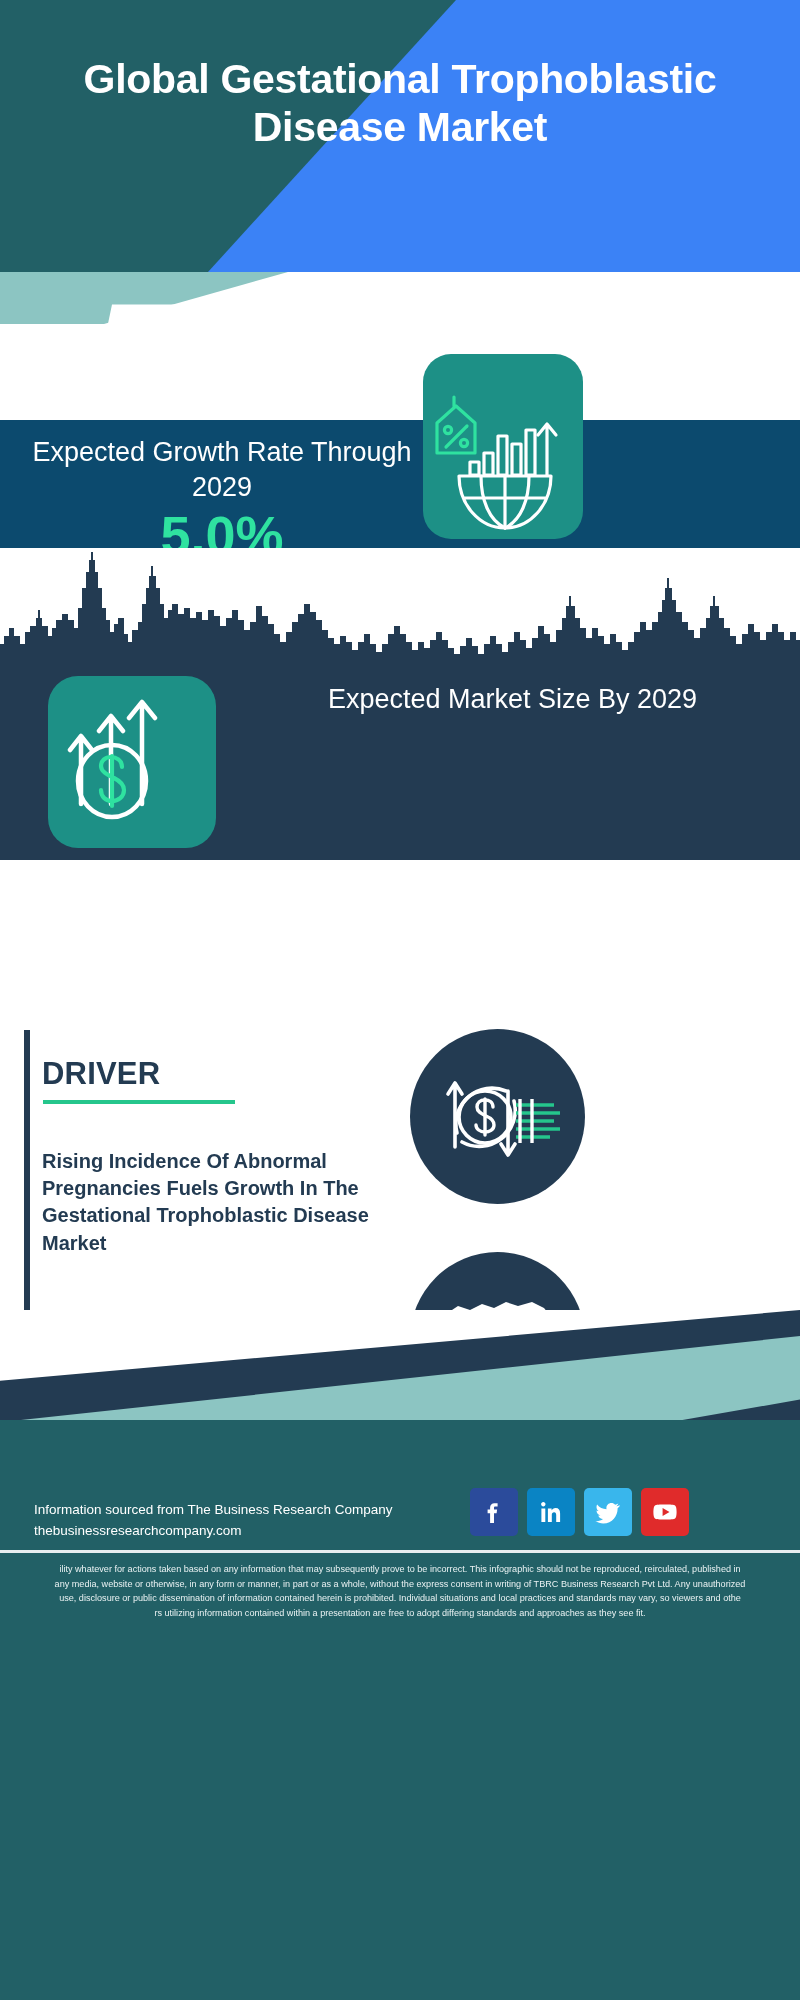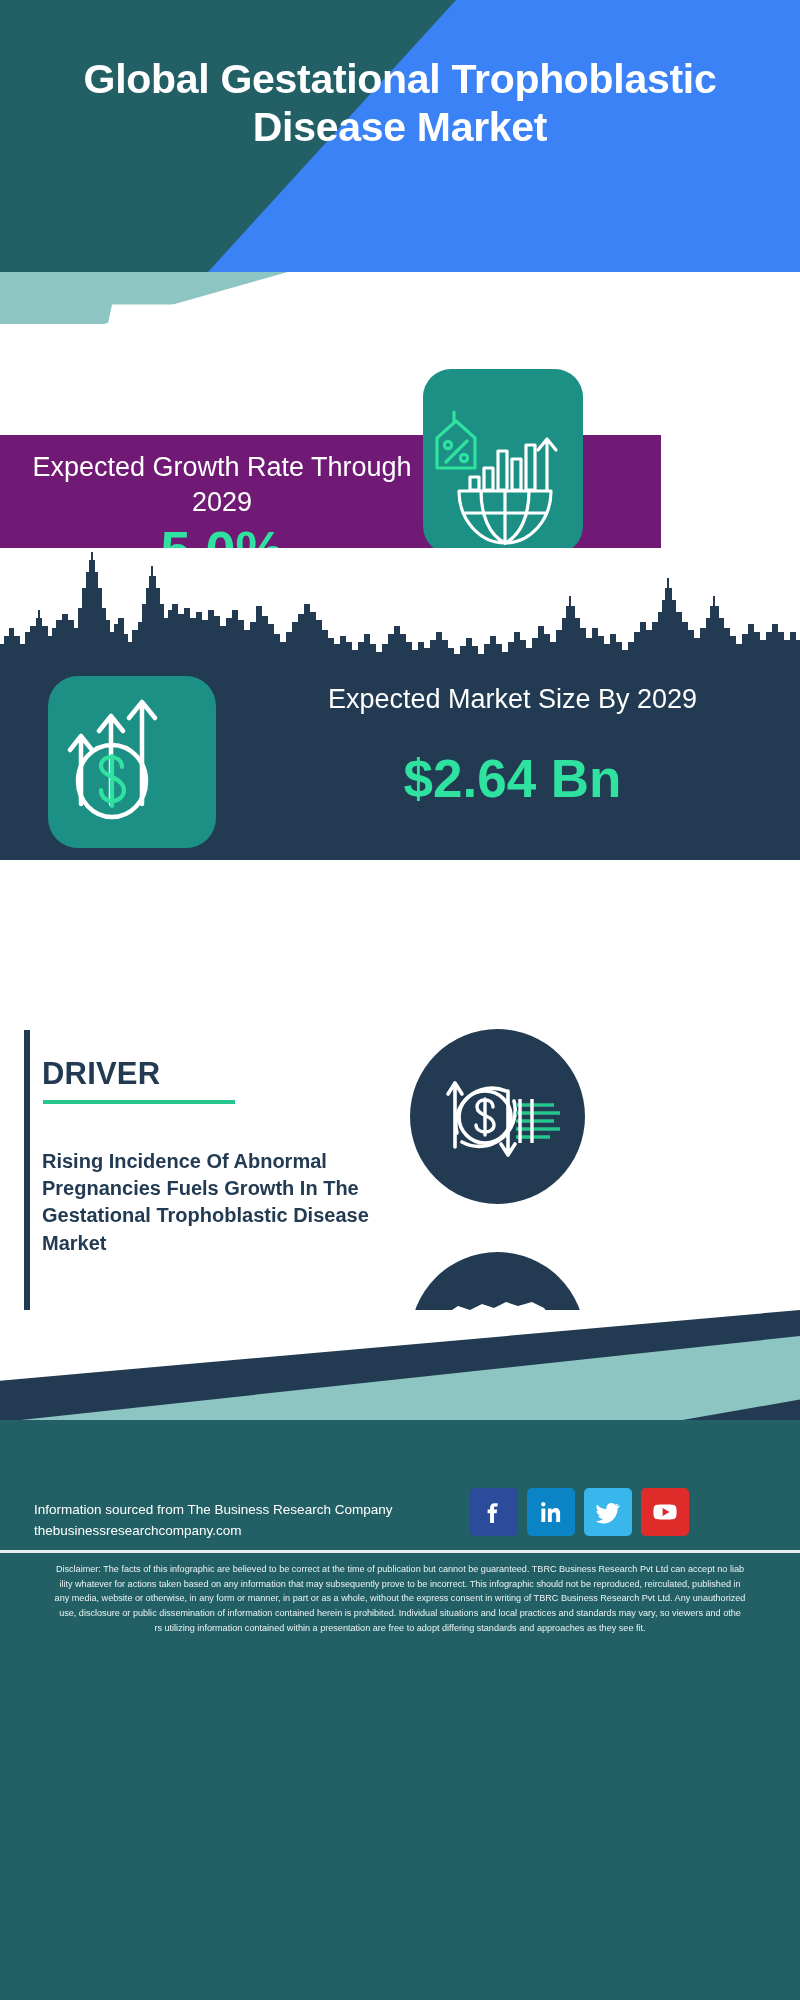--- a/index.html
+++ b/index.html
@@ -41,22 +41,22 @@
     clip-path: polygon(0 0, 36% 0, 13% 100%, 0 100%);
   }
   .whiteband {
     position:absolute; left:0; top:272px; width:800px; height:148px;
     background:#ffffff;
     clip-path: polygon(11% 100%, 100% 100%, 100% 22%, 14% 22%);
   }
 
   
   .growth {
-    position:absolute; left:0; top:435px; width:661px; height:128px;
-    background:#701a75;
+    position:absolute; left:0; top:420px; width:800px; height:128px;
+    background:#0c4a6e;
   }
   .growth-label {
     position:absolute; left:32px; top:15px; width:380px;
     text-align:center; color:#ffffff;
     font-size:27px; line-height:1.3;
   }
   .growth-value {
     position:absolute; left:32px; top:88px; width:380px;
     text-align:center; color:#2fe2a0;
     font-size:54px; font-weight:bold; line-height:1;
@@ -241,21 +241,20 @@
           <ellipse cx="64" cy="105" rx="34" ry="36"></ellipse>
         </g>
         <g fill="none" stroke="#2fe2a0" stroke-width="4.2" stroke-linecap="round">
           <path d="M64 80 V130"></path>
           <path d="M74 91 C74 84 68 81 63 81 C57 81 53 85 53 90 C53 96 60 99 66 102 C72 105 76 108 76 114 C76 121 70 125 64 125 C58 125 53 121 53 114"></path>
         </g>
       </svg>
     </div>
 
     <div class="market-label">Expected Market Size By 2029</div>
-    <div class="market-value">$2.64 Bn</div>
   </div>
 
   <div class="insights"></div>
 
   <div class="vbar" id="blk1-bar"></div>
   <div class="bhead" id="blk1-head">DRIVER</div>
   <div class="bunder" id="blk1-under"></div>
   <div class="btext" id="blk1-text">Rising Incidence Of Abnormal Pregnancies Fuels Growth In The Gestational Trophoblastic Disease Market</div>
   <div class="circle" id="blk1-circ">
     <svg width="175" height="175" viewBox="0 0 175 175" aria-hidden="true">
@@ -324,21 +323,20 @@
       <a class="soc yt">
         <svg width="28" height="28" viewBox="0 0 28 28" aria-hidden="true">
           <path fill="#ffffff" d="M25.1 9.2c-.3-1.1-1.1-2-2.2-2.3C20.9 6.4 14 6.4 14 6.4s-6.9 0-8.9.5c-1.1.3-1.9 1.2-2.2 2.3C2.4 11.2 2.4 14 2.4 14s0 2.8.5 4.8c.3 1.1 1.1 2 2.2 2.3 2 .5 8.9.5 8.9.5s6.9 0 8.9-.5c1.1-.3 1.9-1.2 2.2-2.3.5-2 .5-4.8.5-4.8s0-2.8-.5-4.8zM11.6 18.1V9.9l6.9 4.1-6.9 4.1z"></path>
         </svg>
       </a>
     </div>
 
     <div class="rule"></div>
 
     <div class="disclaimer">
-      <span class="dline">Disclaimer: The facts of this infographic are believed to be correct at the time of publication but cannot be guaranteed. TBRC Business Research Pvt Ltd can accept no liab</span>
       <span class="dline">ility whatever for actions taken based on any information that may subsequently prove to be incorrect. This infographic should not be reproduced, reirculated, published in</span>
       <span class="dline">any media, website or otherwise, in any form or manner, in part or as a whole, without the express consent in writing of TBRC Business Research Pvt Ltd. Any unauthorized</span>
       <span class="dline">use, disclosure or public dissemination of information contained herein is prohibited. Individual situations and local practices and standards may vary, so viewers and othe</span>
       <span class="dline">rs utilizing information contained within a presentation are free to adopt differing standards and approaches as they see fit.</span>
     </div>
   </div>
 
 </div>
 
 </body></html>

